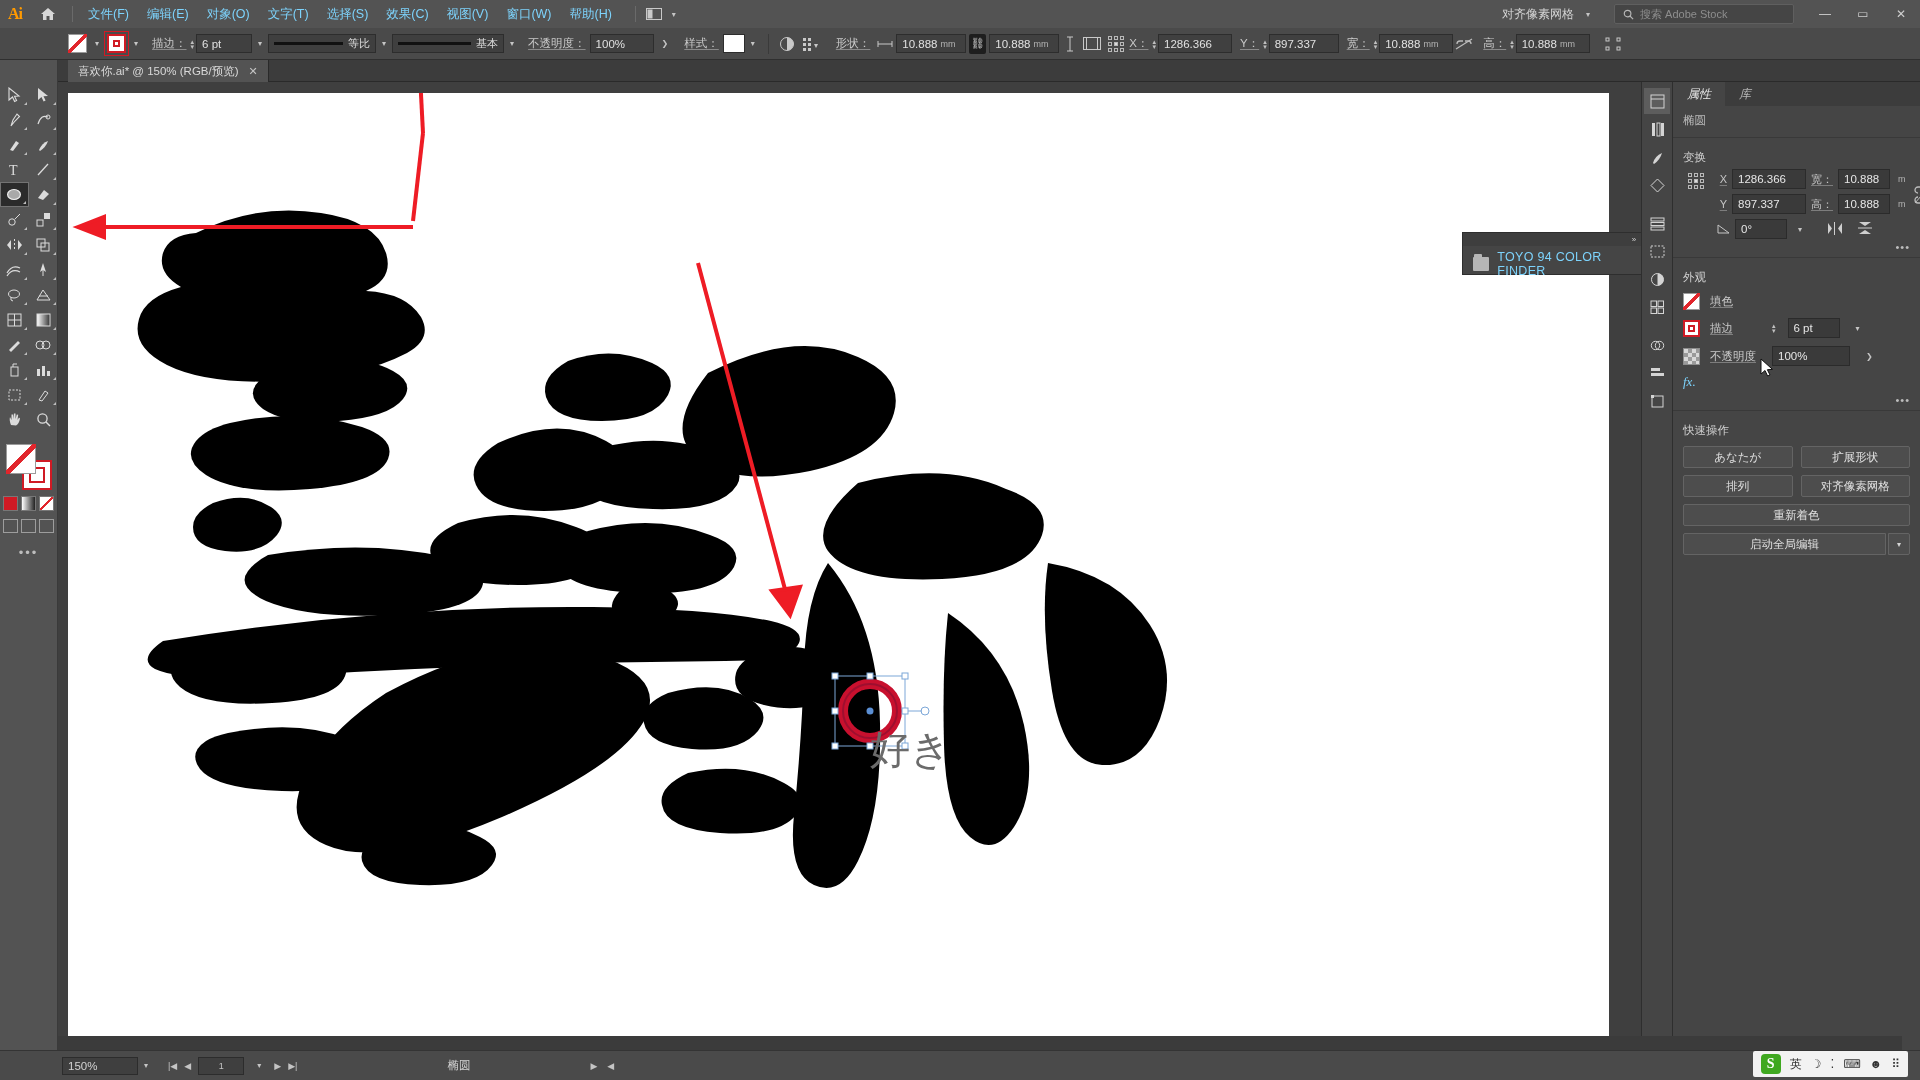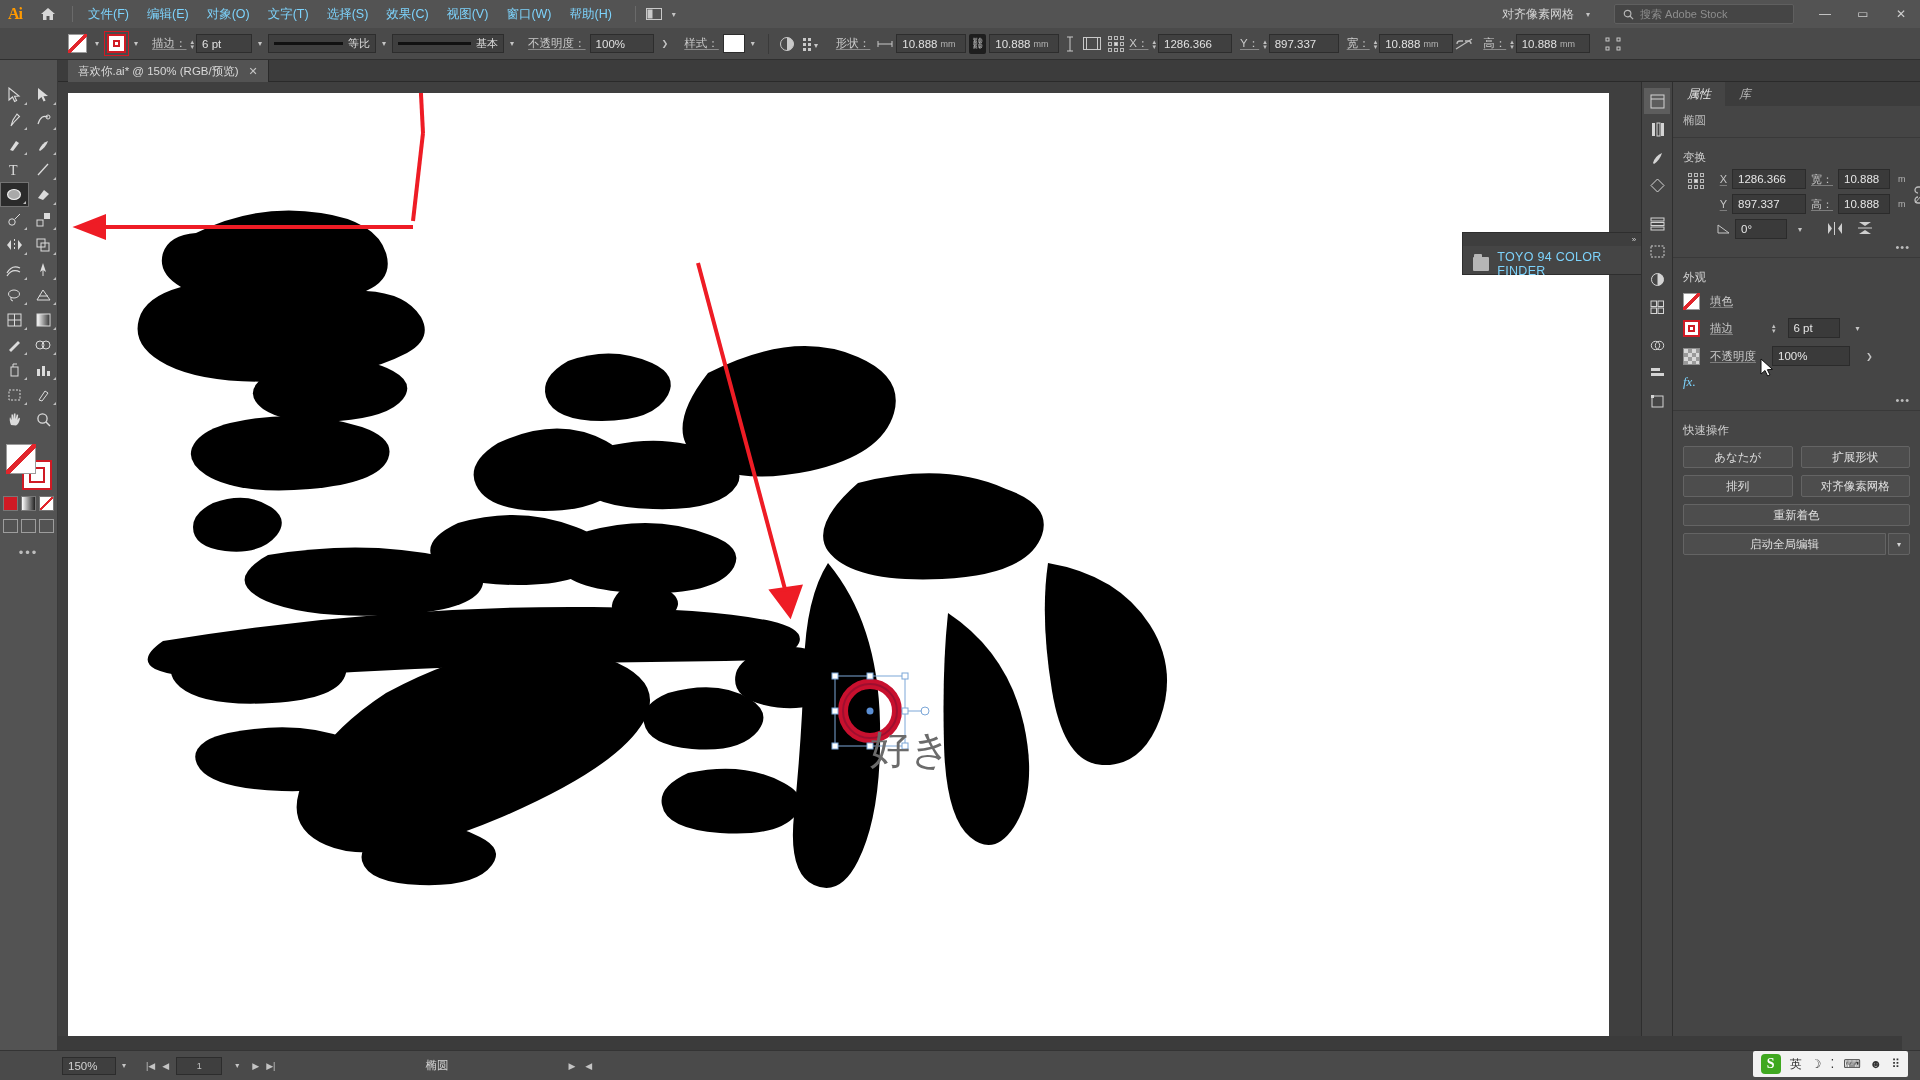--- a/index.html
+++ b/index.html
@@ -218,21 +218,21 @@
     display: flex; align-items: center; justify-content: center; color: #d5d5d5; font-size: 8px;
     border-radius: 0 2px 2px 0; }
   .panel-dots { color: #bdbdbd; font-size: 11px; letter-spacing: 1px; }
 
   
   .statusbar {
     position: absolute; left: 0; bottom: 0; width: 1920px; height: 30px; background: #4a4a4a;
     display: flex; align-items: center; color: #d2d2d2; font-size: 11.5px; padding-left: 62px;
     border-top: 1px solid #343434;
   }
-  .sb-zoom { width: 54px; height: 18px; background: #3f3f3f; border: 1px solid #2c2c2c;
+  .sb-zoom { width: 76px; height: 18px; background: #3f3f3f; border: 1px solid #2c2c2c;
     display: flex; align-items: center; padding: 0 5px; }
   .sb-nav { display: flex; align-items: center; gap: 7px; margin-left: 14px; color: #c4c4c4; font-size: 9px; }
   .sb-page { width: 46px; height: 18px; background: #3f3f3f; border: 1px solid #2c2c2c;
     display: flex; align-items: center; justify-content: center; }
   .sb-tool { margin-left: 150px; color: #d2d2d2; }
   .sb-arrows { margin-left: 120px; color: #c4c4c4; font-size: 9px; display: flex; gap: 10px; }
 
   
   .ime {
     position: absolute; right: 12px; bottom: 3px; height: 26px; background: #f2f2f2;

